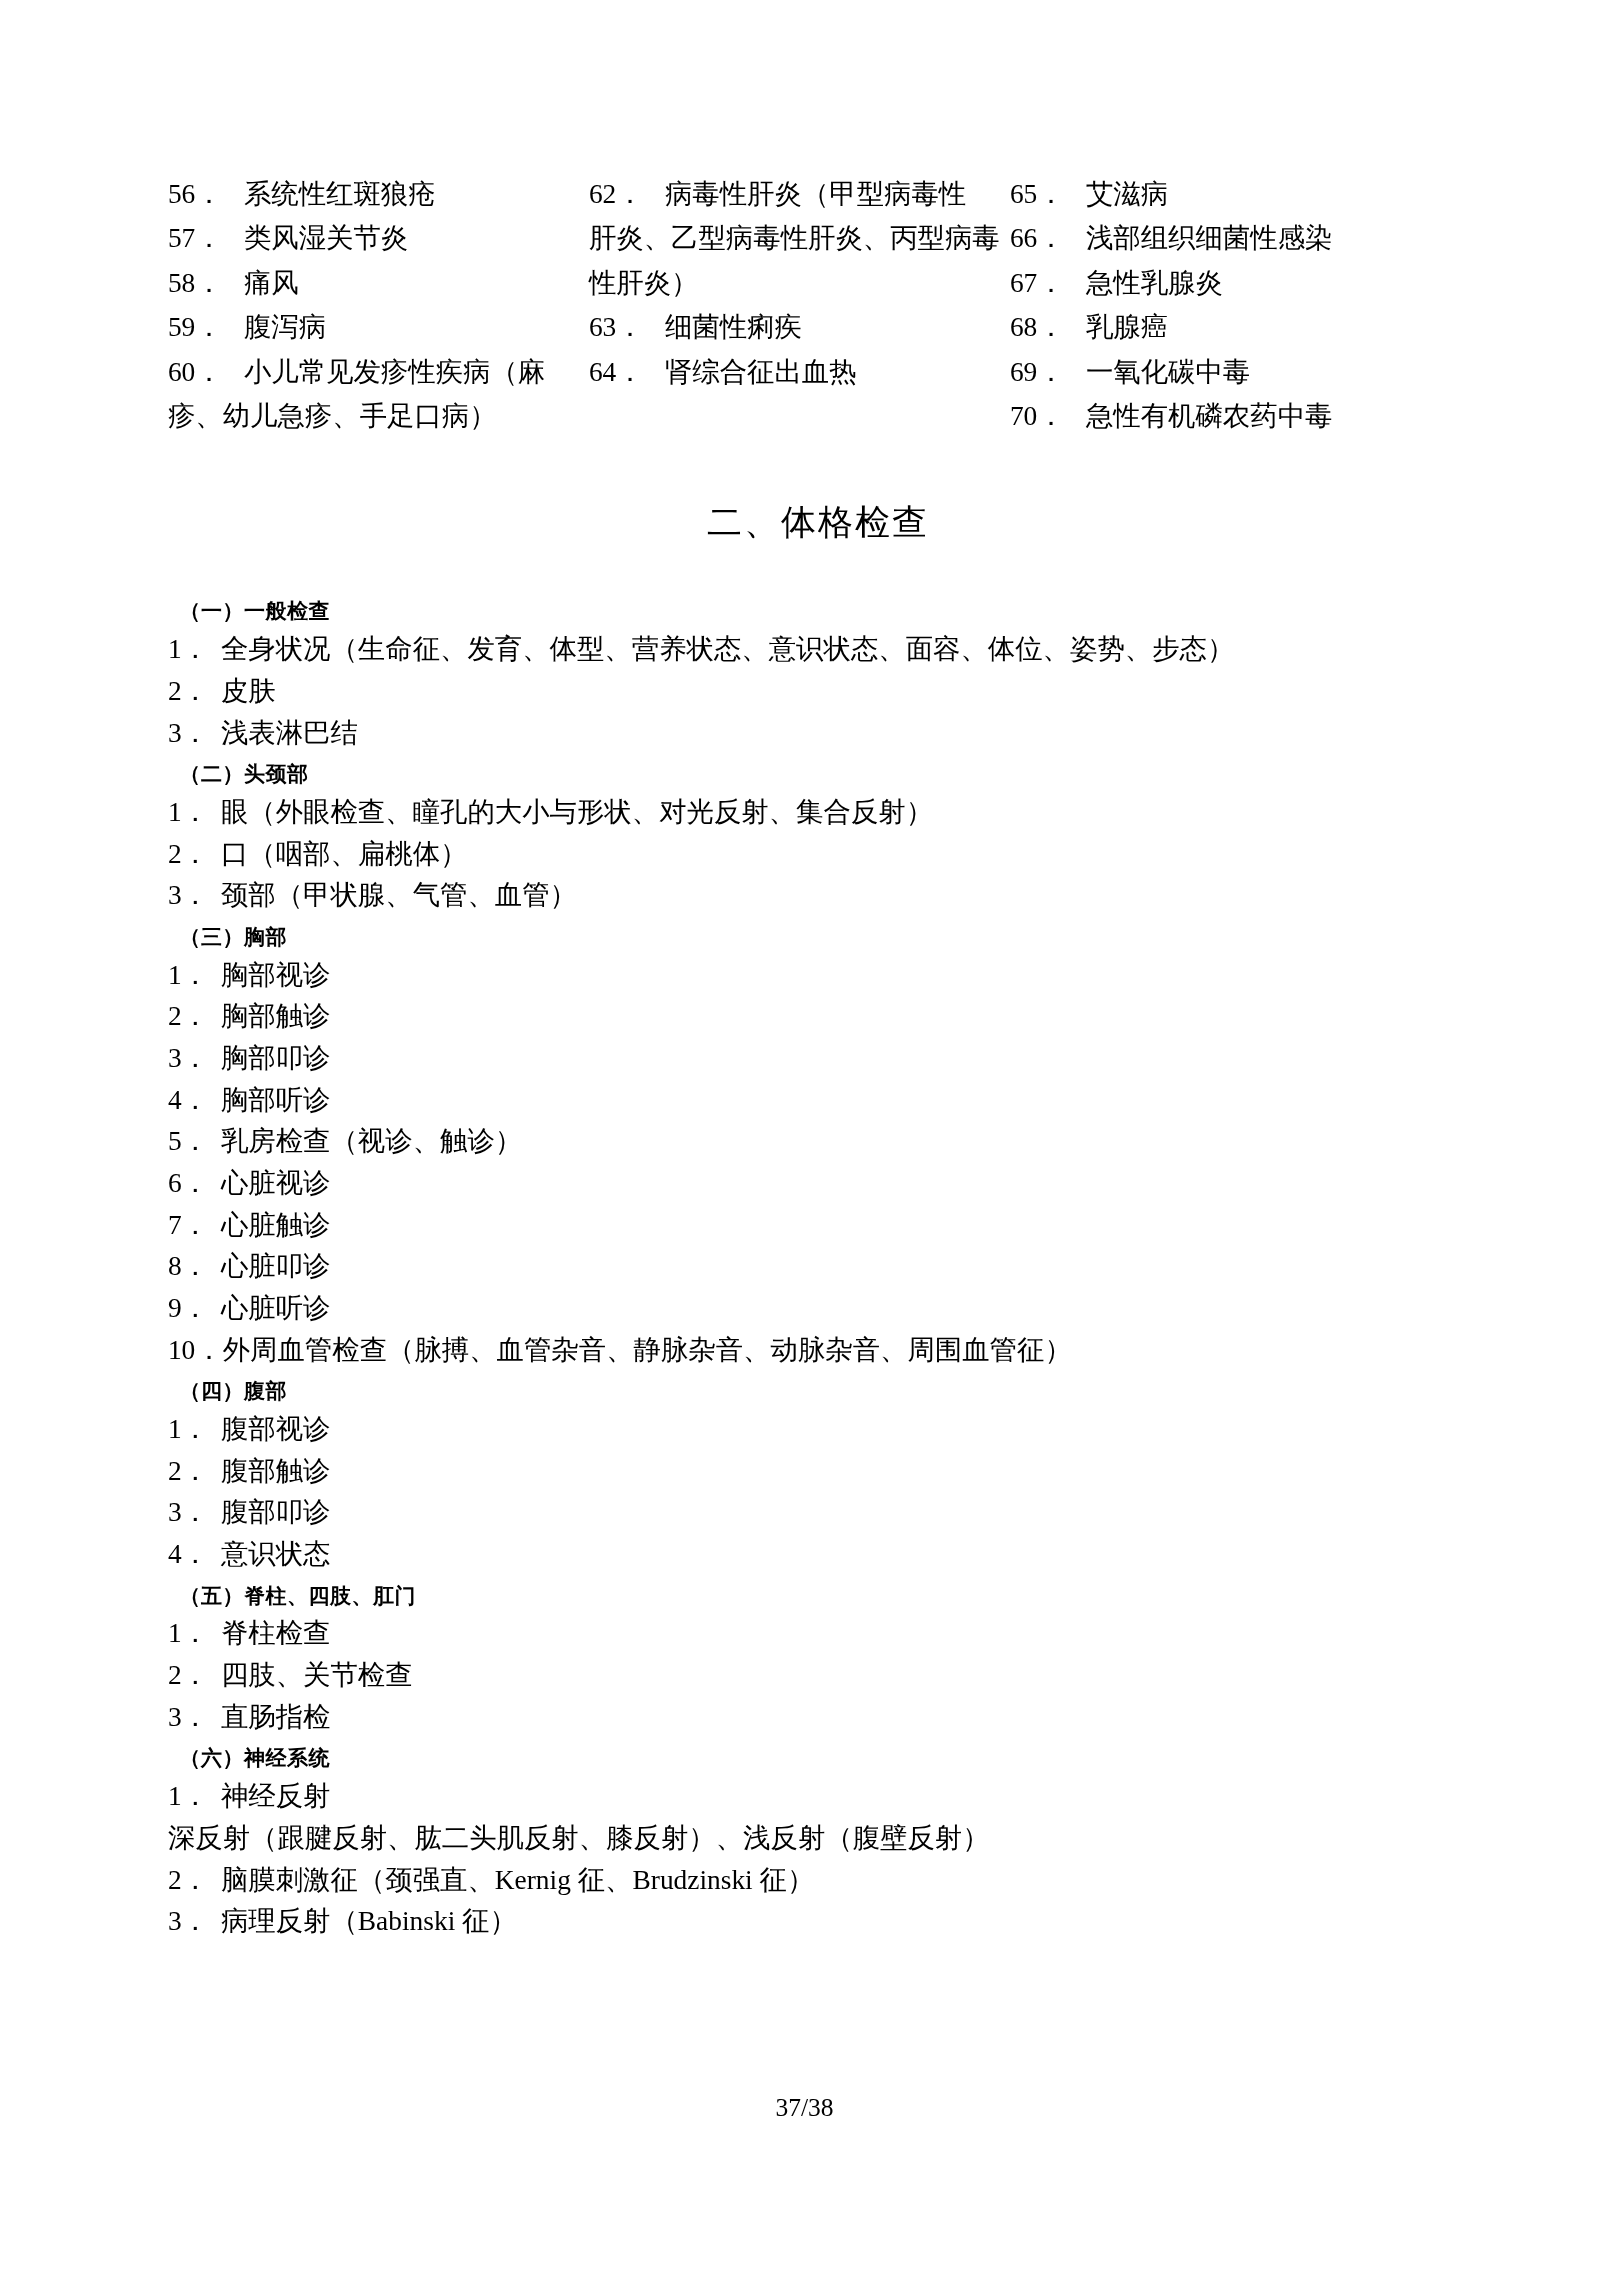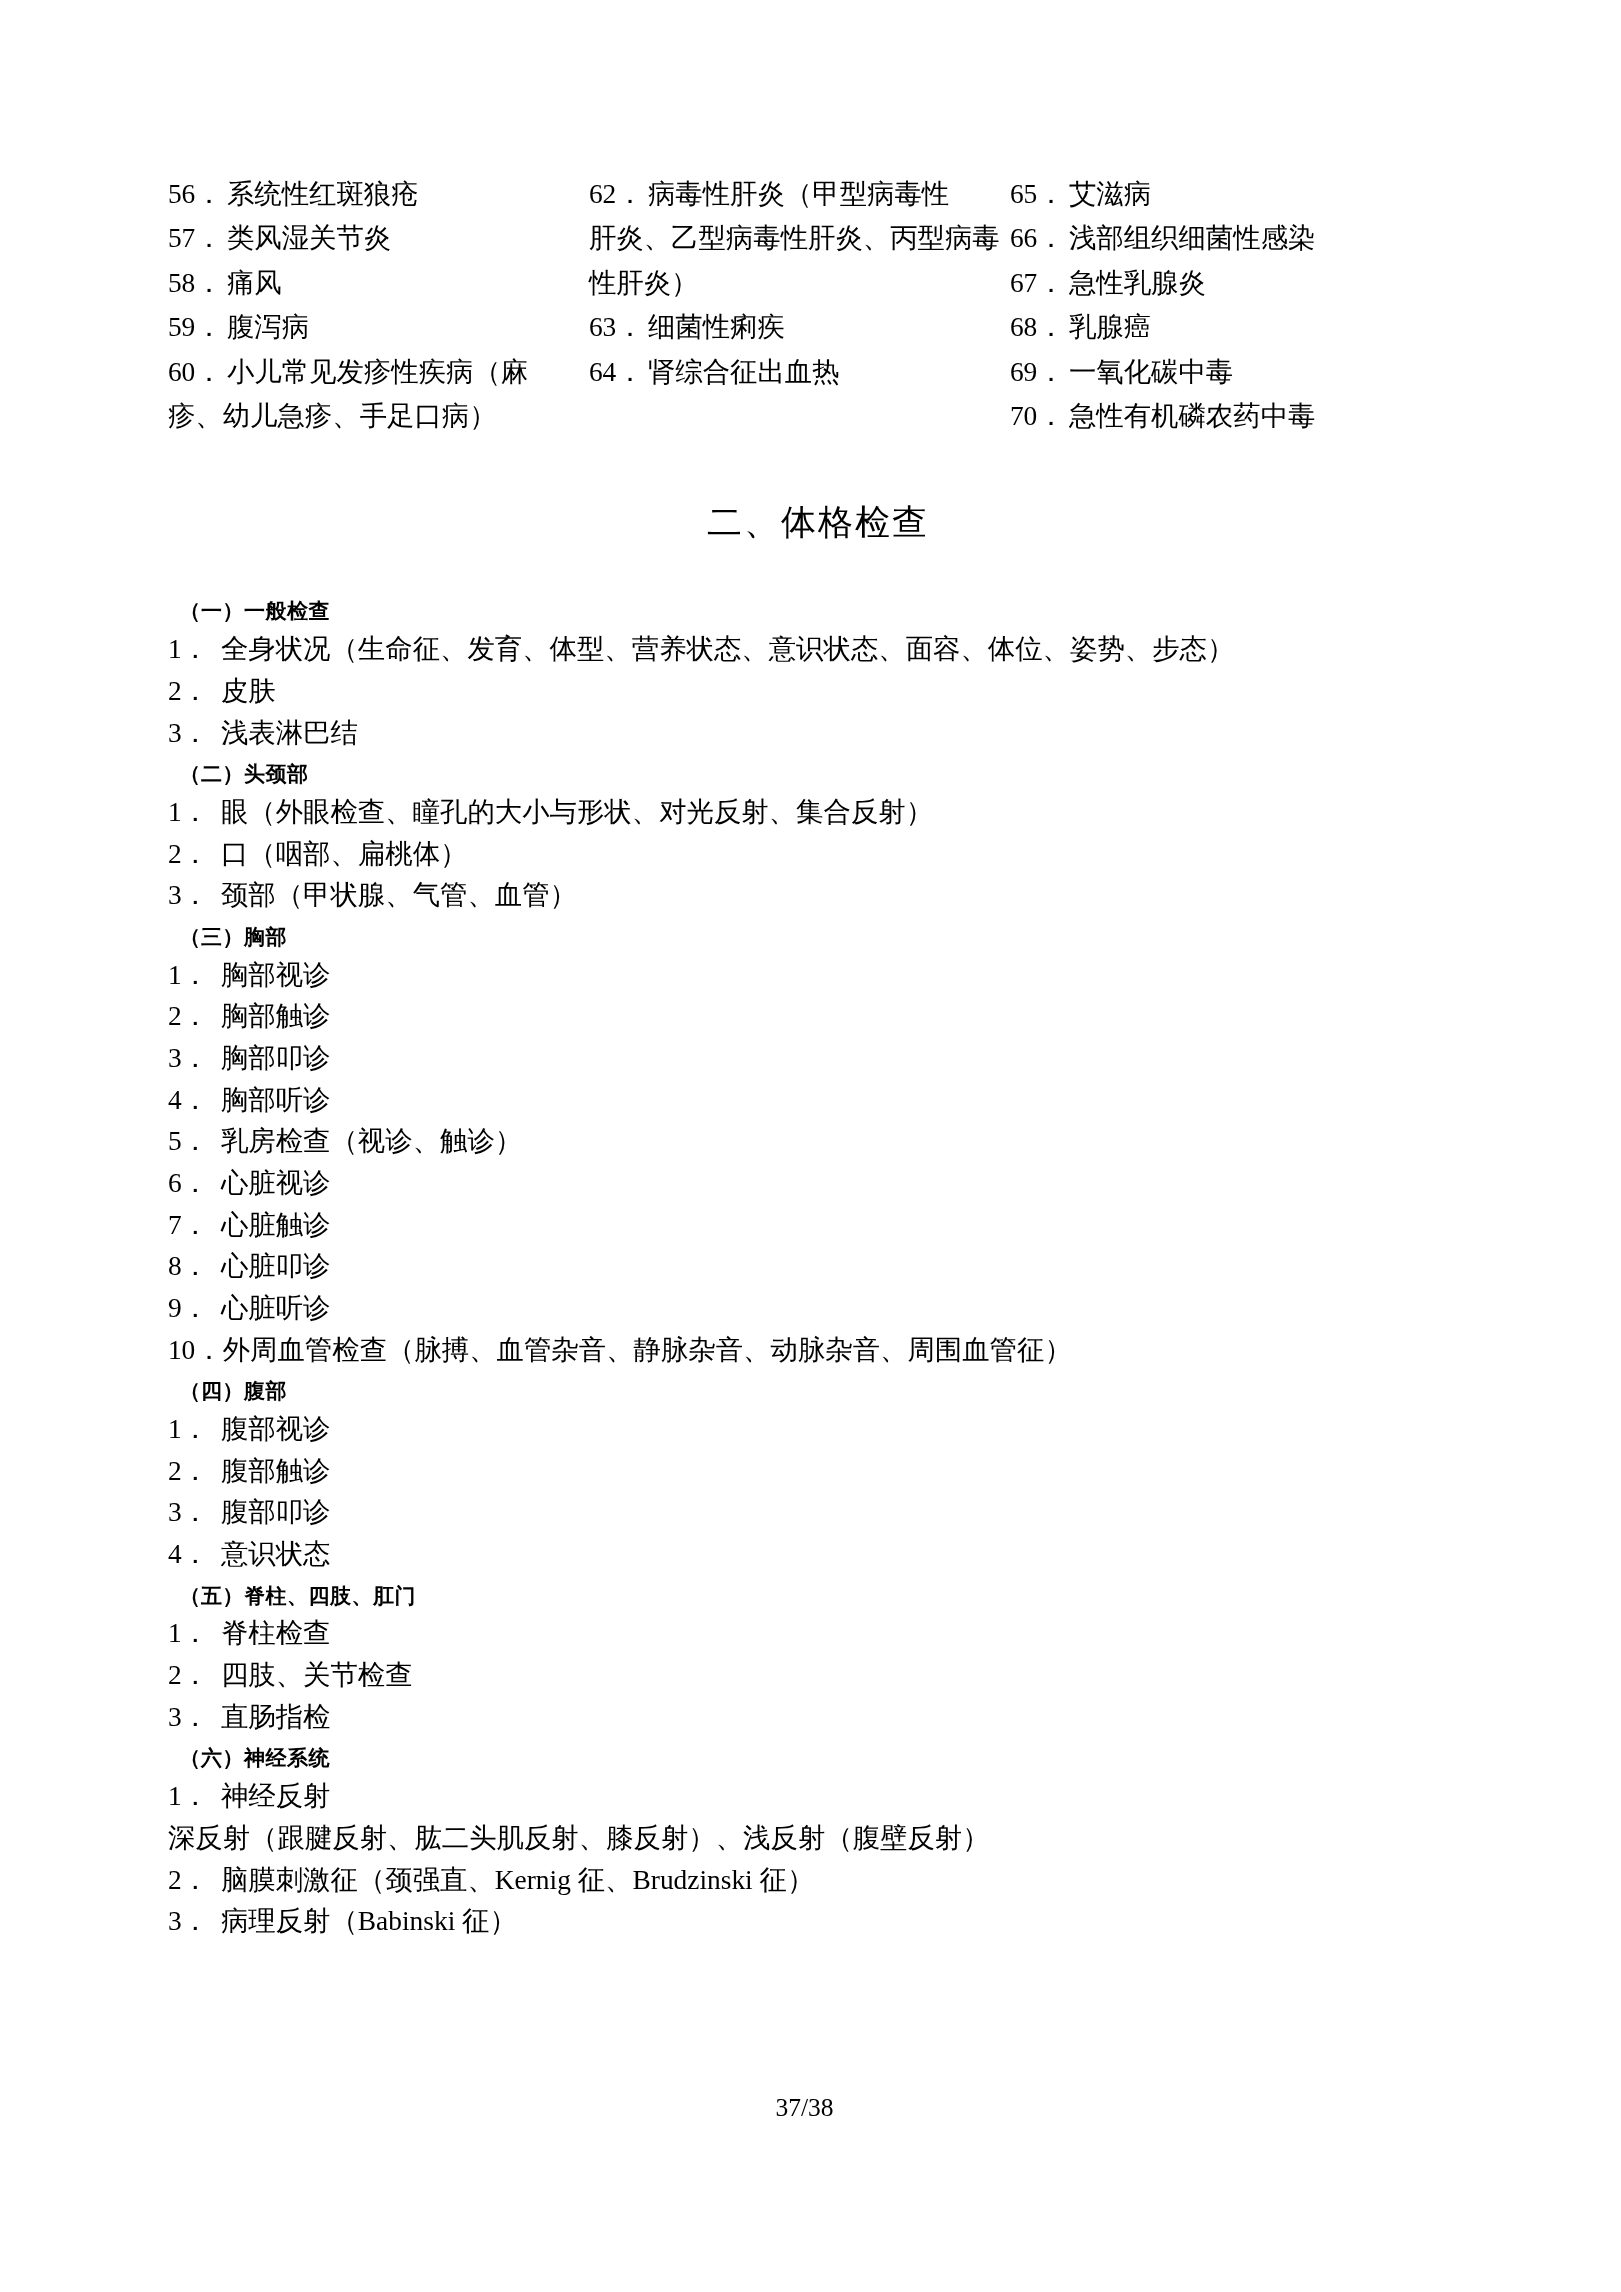--- a/index.html
+++ b/index.html
@@ -33,28 +33,30 @@
     line-height: 1.62;
   }
   .col-1 { width: 421px; }
   .col-2 { width: 421px; }
   .col-3 { width: 358px; }
 
   .entry {
     display: flex;
     align-items: flex-end;
     white-space: nowrap;
+    gap: 9px;
   }
   .entry .num {
     display: inline-block;
     min-width: 59px;
     letter-spacing: 0;
   }
   .entry .txt {
     white-space: normal;
+    margin-left: 8px;
   }
   .cont-line {
     white-space: normal;
   }
 
   
   .section-title {
     text-align: center;
     font-size: 35px;
     font-weight: normal;

